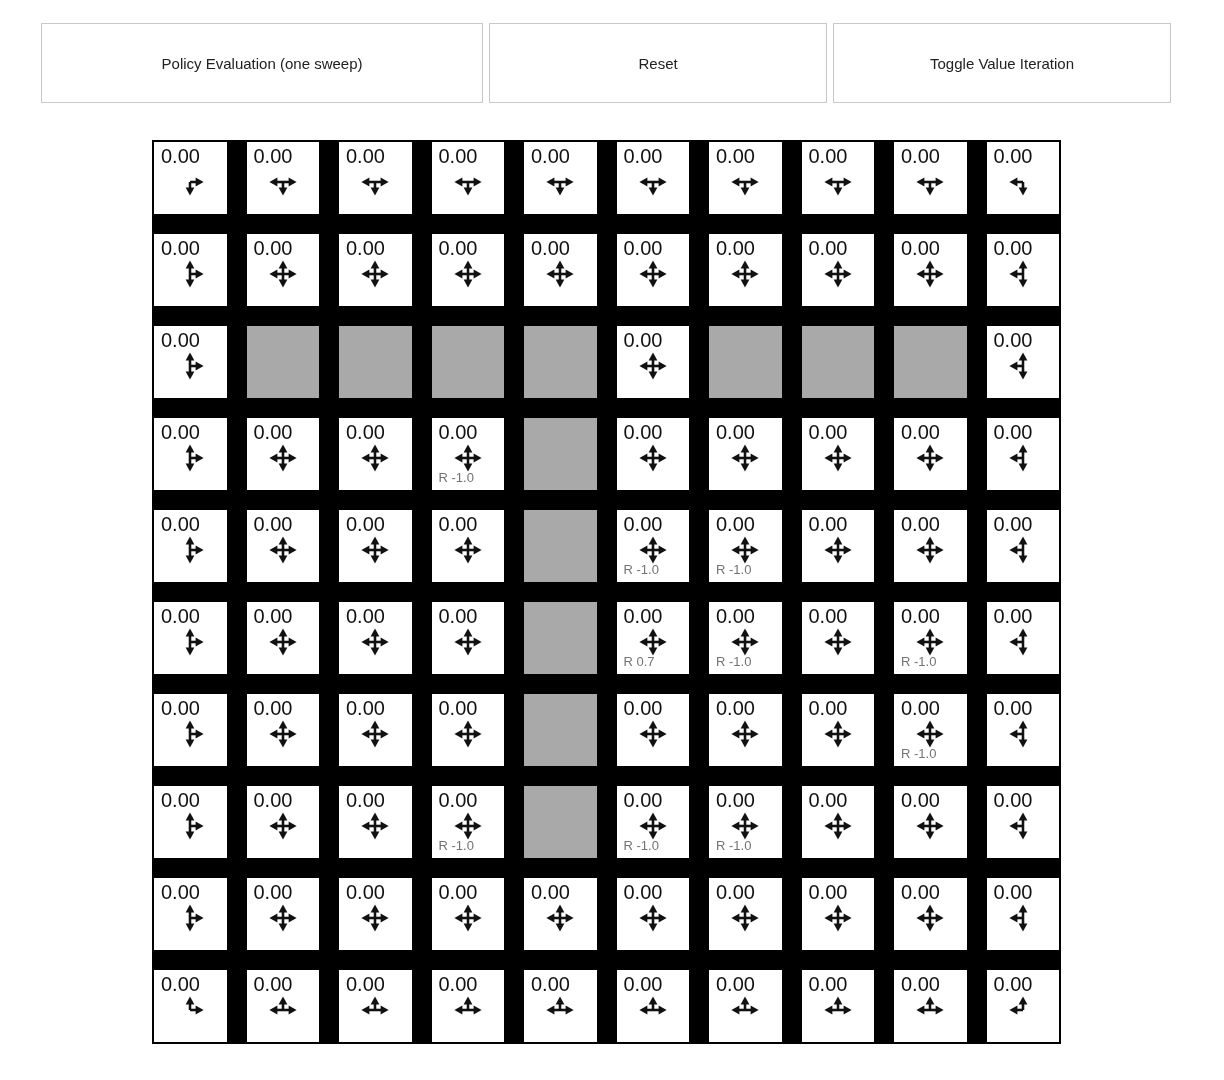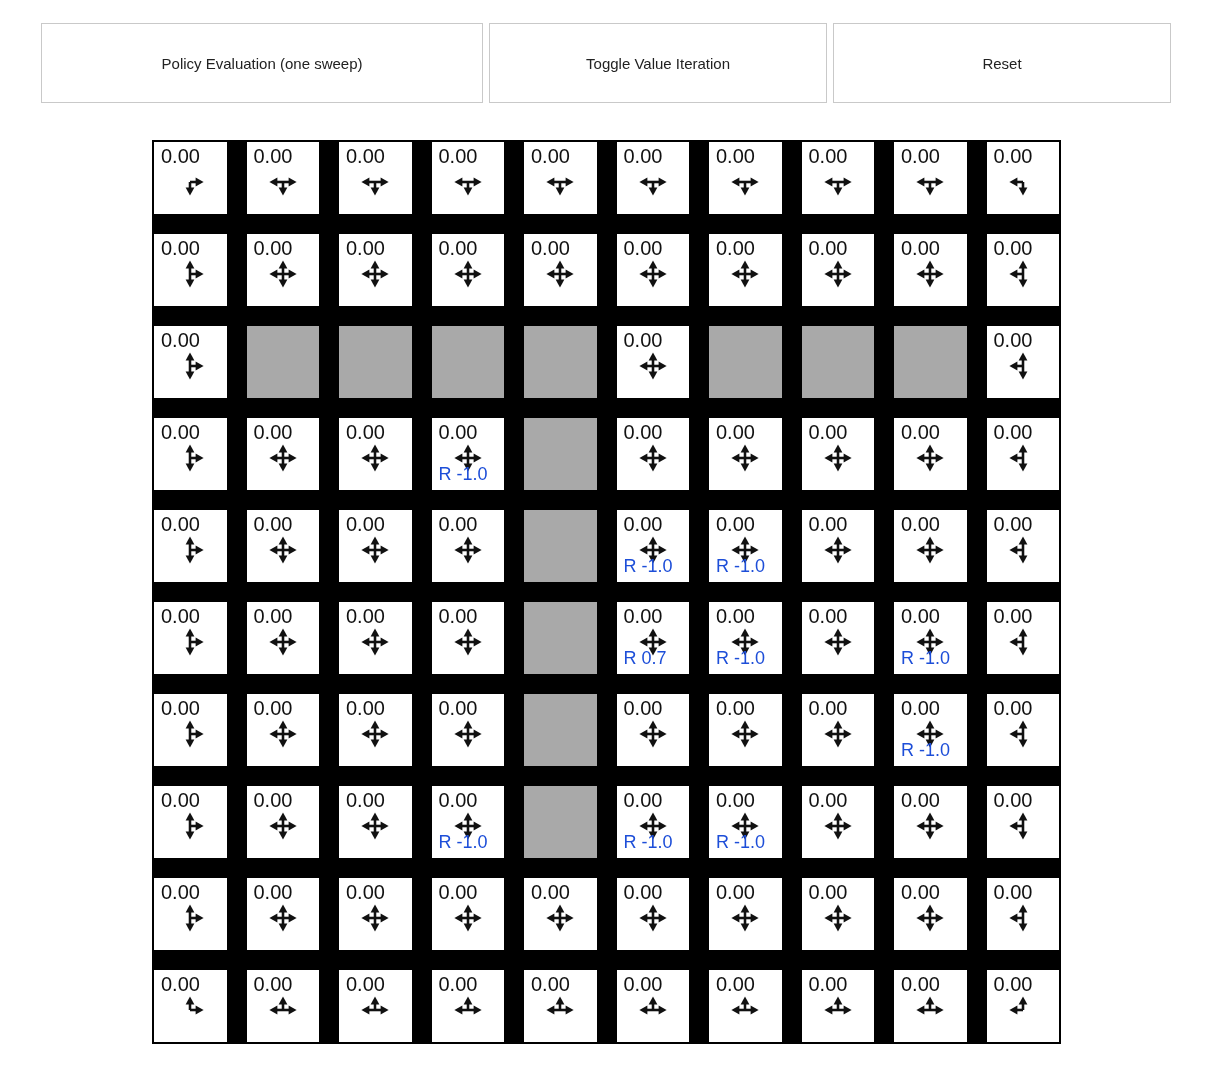--- a/index.html
+++ b/index.html
@@ -28,30 +28,30 @@
   .val{
     position:absolute;top:3px;left:7px;
     font-size:20px;color:#111;white-space:nowrap;
   }
   .arrow{
     position:absolute;top:24px;left:50%;transform:translateX(-50%);
     line-height:0;
   }
   .reward{
     position:absolute;bottom:5px;left:7px;
-    font-size:18px;color:#1d4ed8;white-space:nowrap;
+    font-size:13px;color:#737373;white-space:nowrap;
   }
 </style>
 </head>
 <body>
 
 <div class="toolbar">
   <button class="btn wide">Policy Evaluation (one sweep)</button>
+  <button class="btn">Reset</button>
   <button class="btn">Toggle Value Iteration</button>
-  <button class="btn">Reset</button>
 </div>
 
 <div class="grid">
     <div class="cell">
       <span class="val">0.00</span>
       <span class="arrow"><svg viewBox="0 0 40 40" width="32" height="32" aria-hidden="true">
           <line x1="20" y1="20" x2="29" y2="20" stroke="#111111" stroke-width="3.2"></line>
           <polygon fill="#111111" points="37,20 27,25.5 27,14.5"></polygon>
           <line x1="20" y1="20" x2="20" y2="29" stroke="#111111" stroke-width="3.2"></line>
           <polygon fill="#111111" points="20,37 14.5,27 25.5,27"></polygon>

